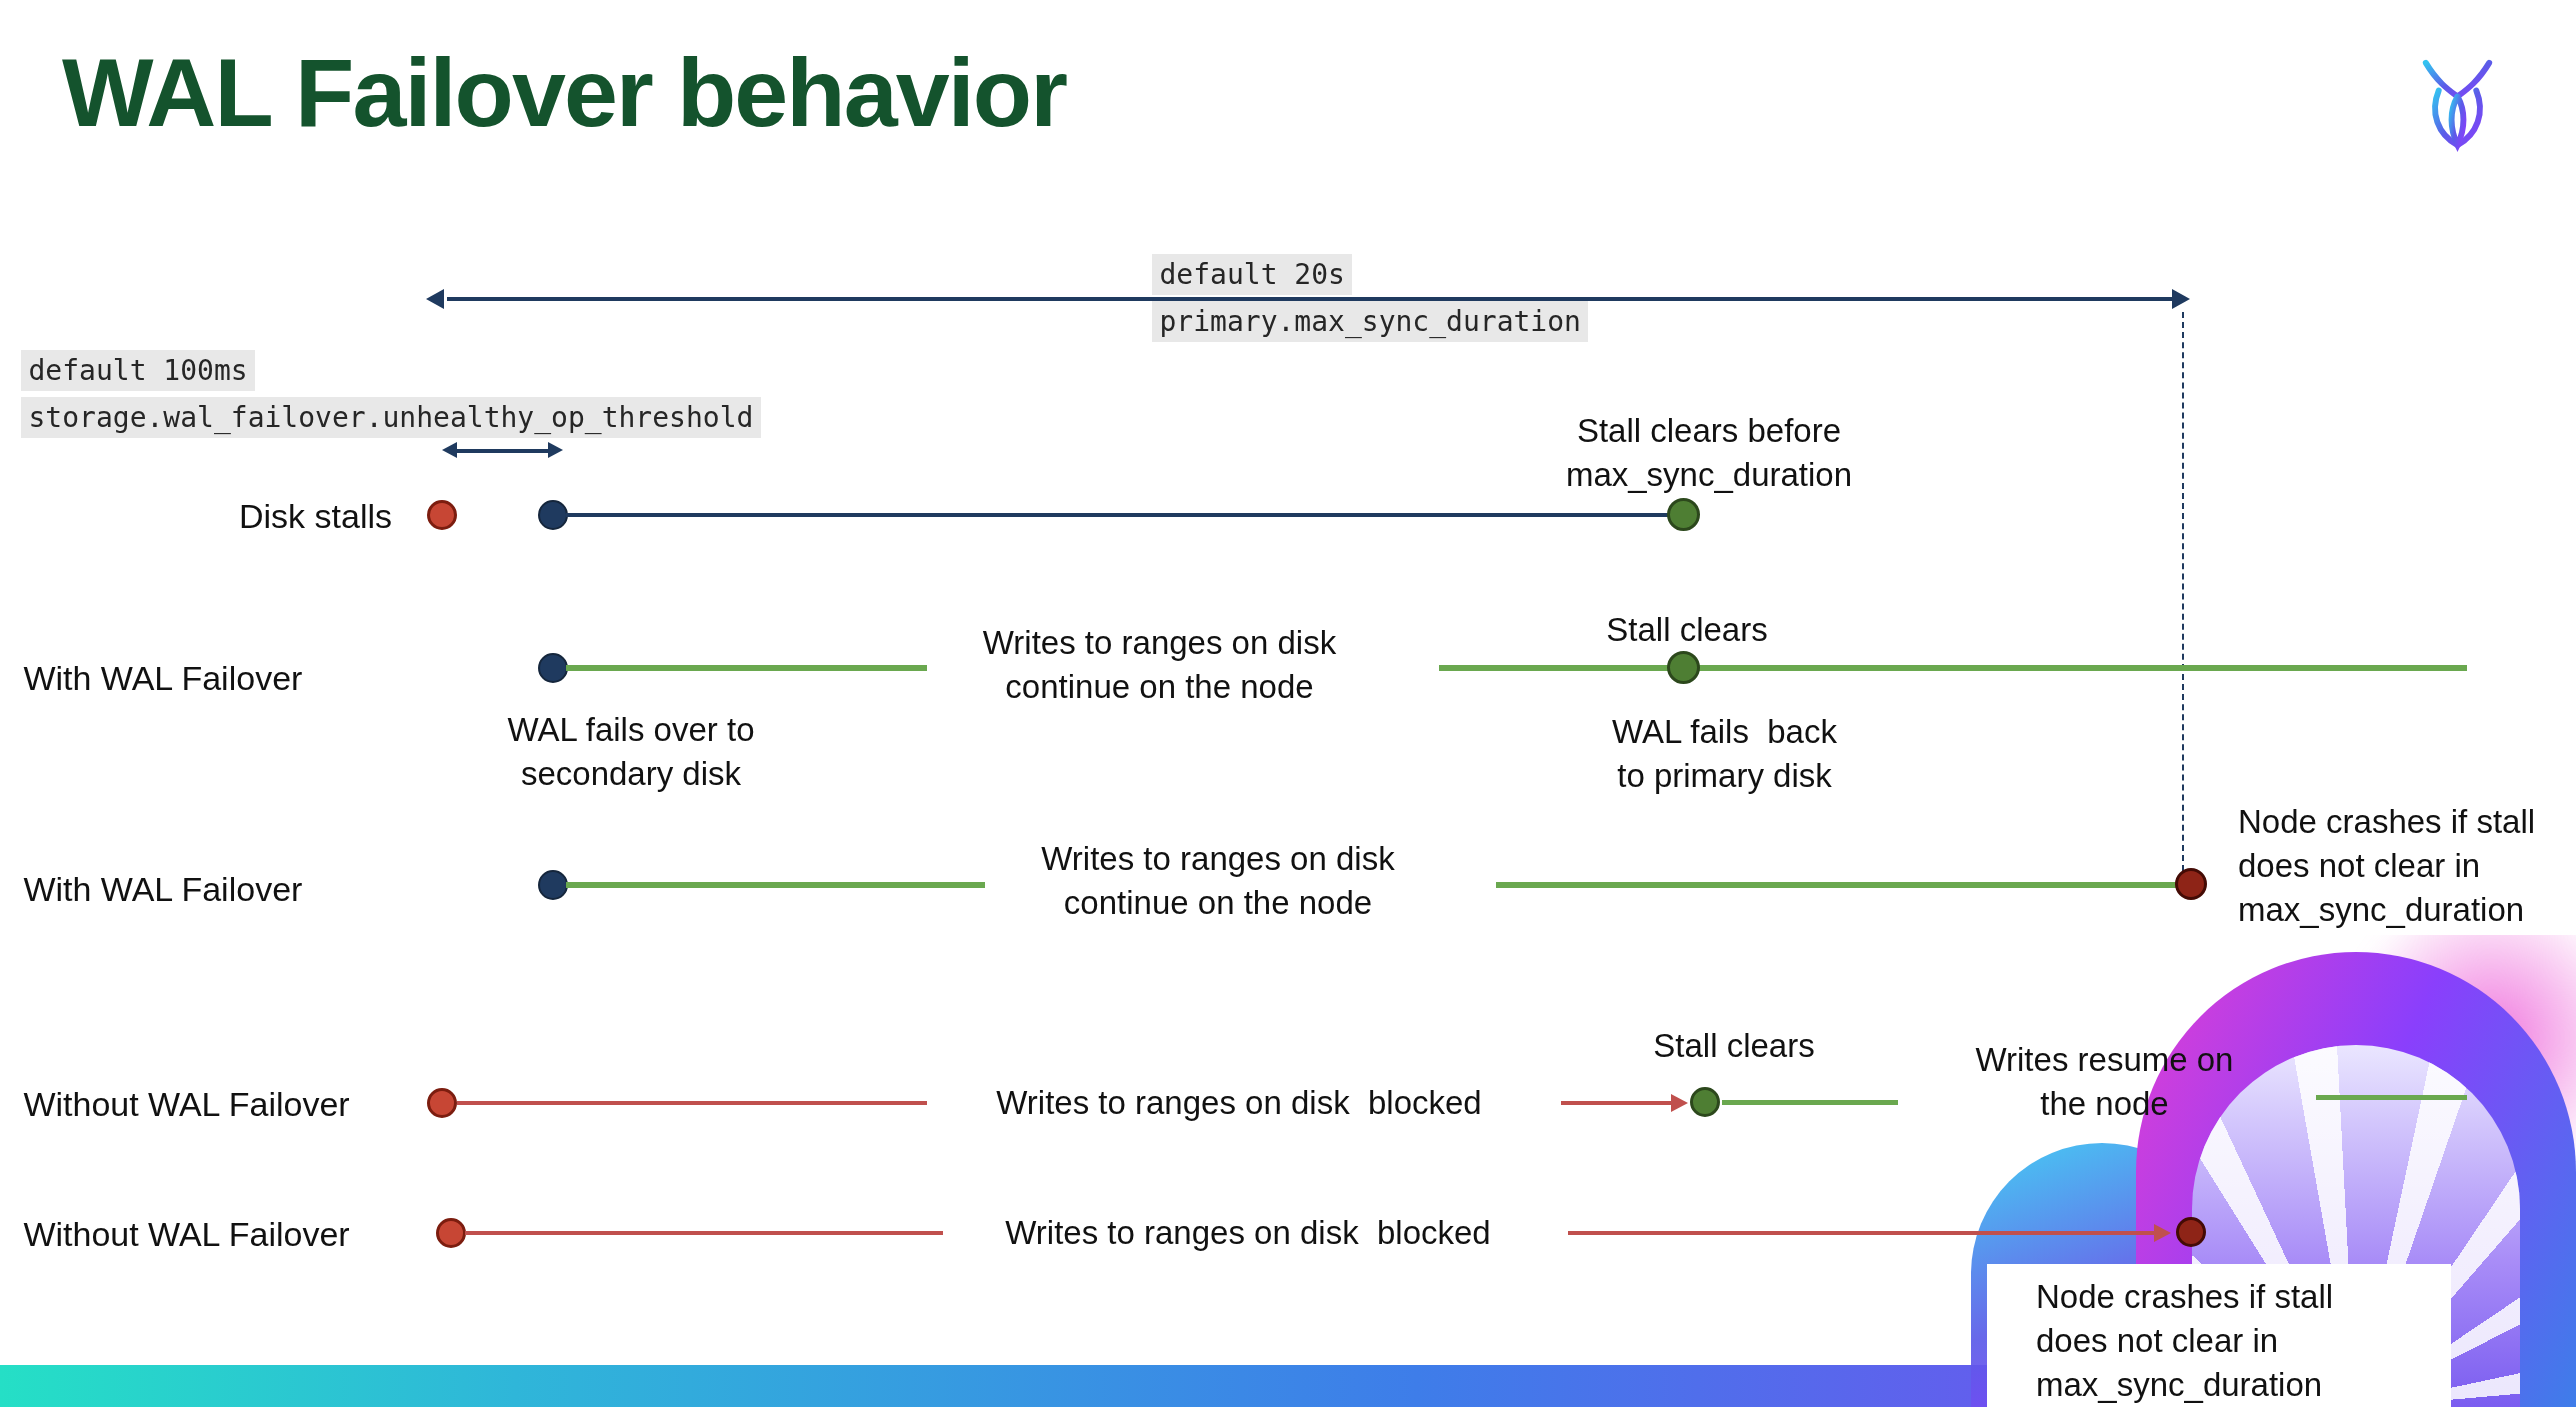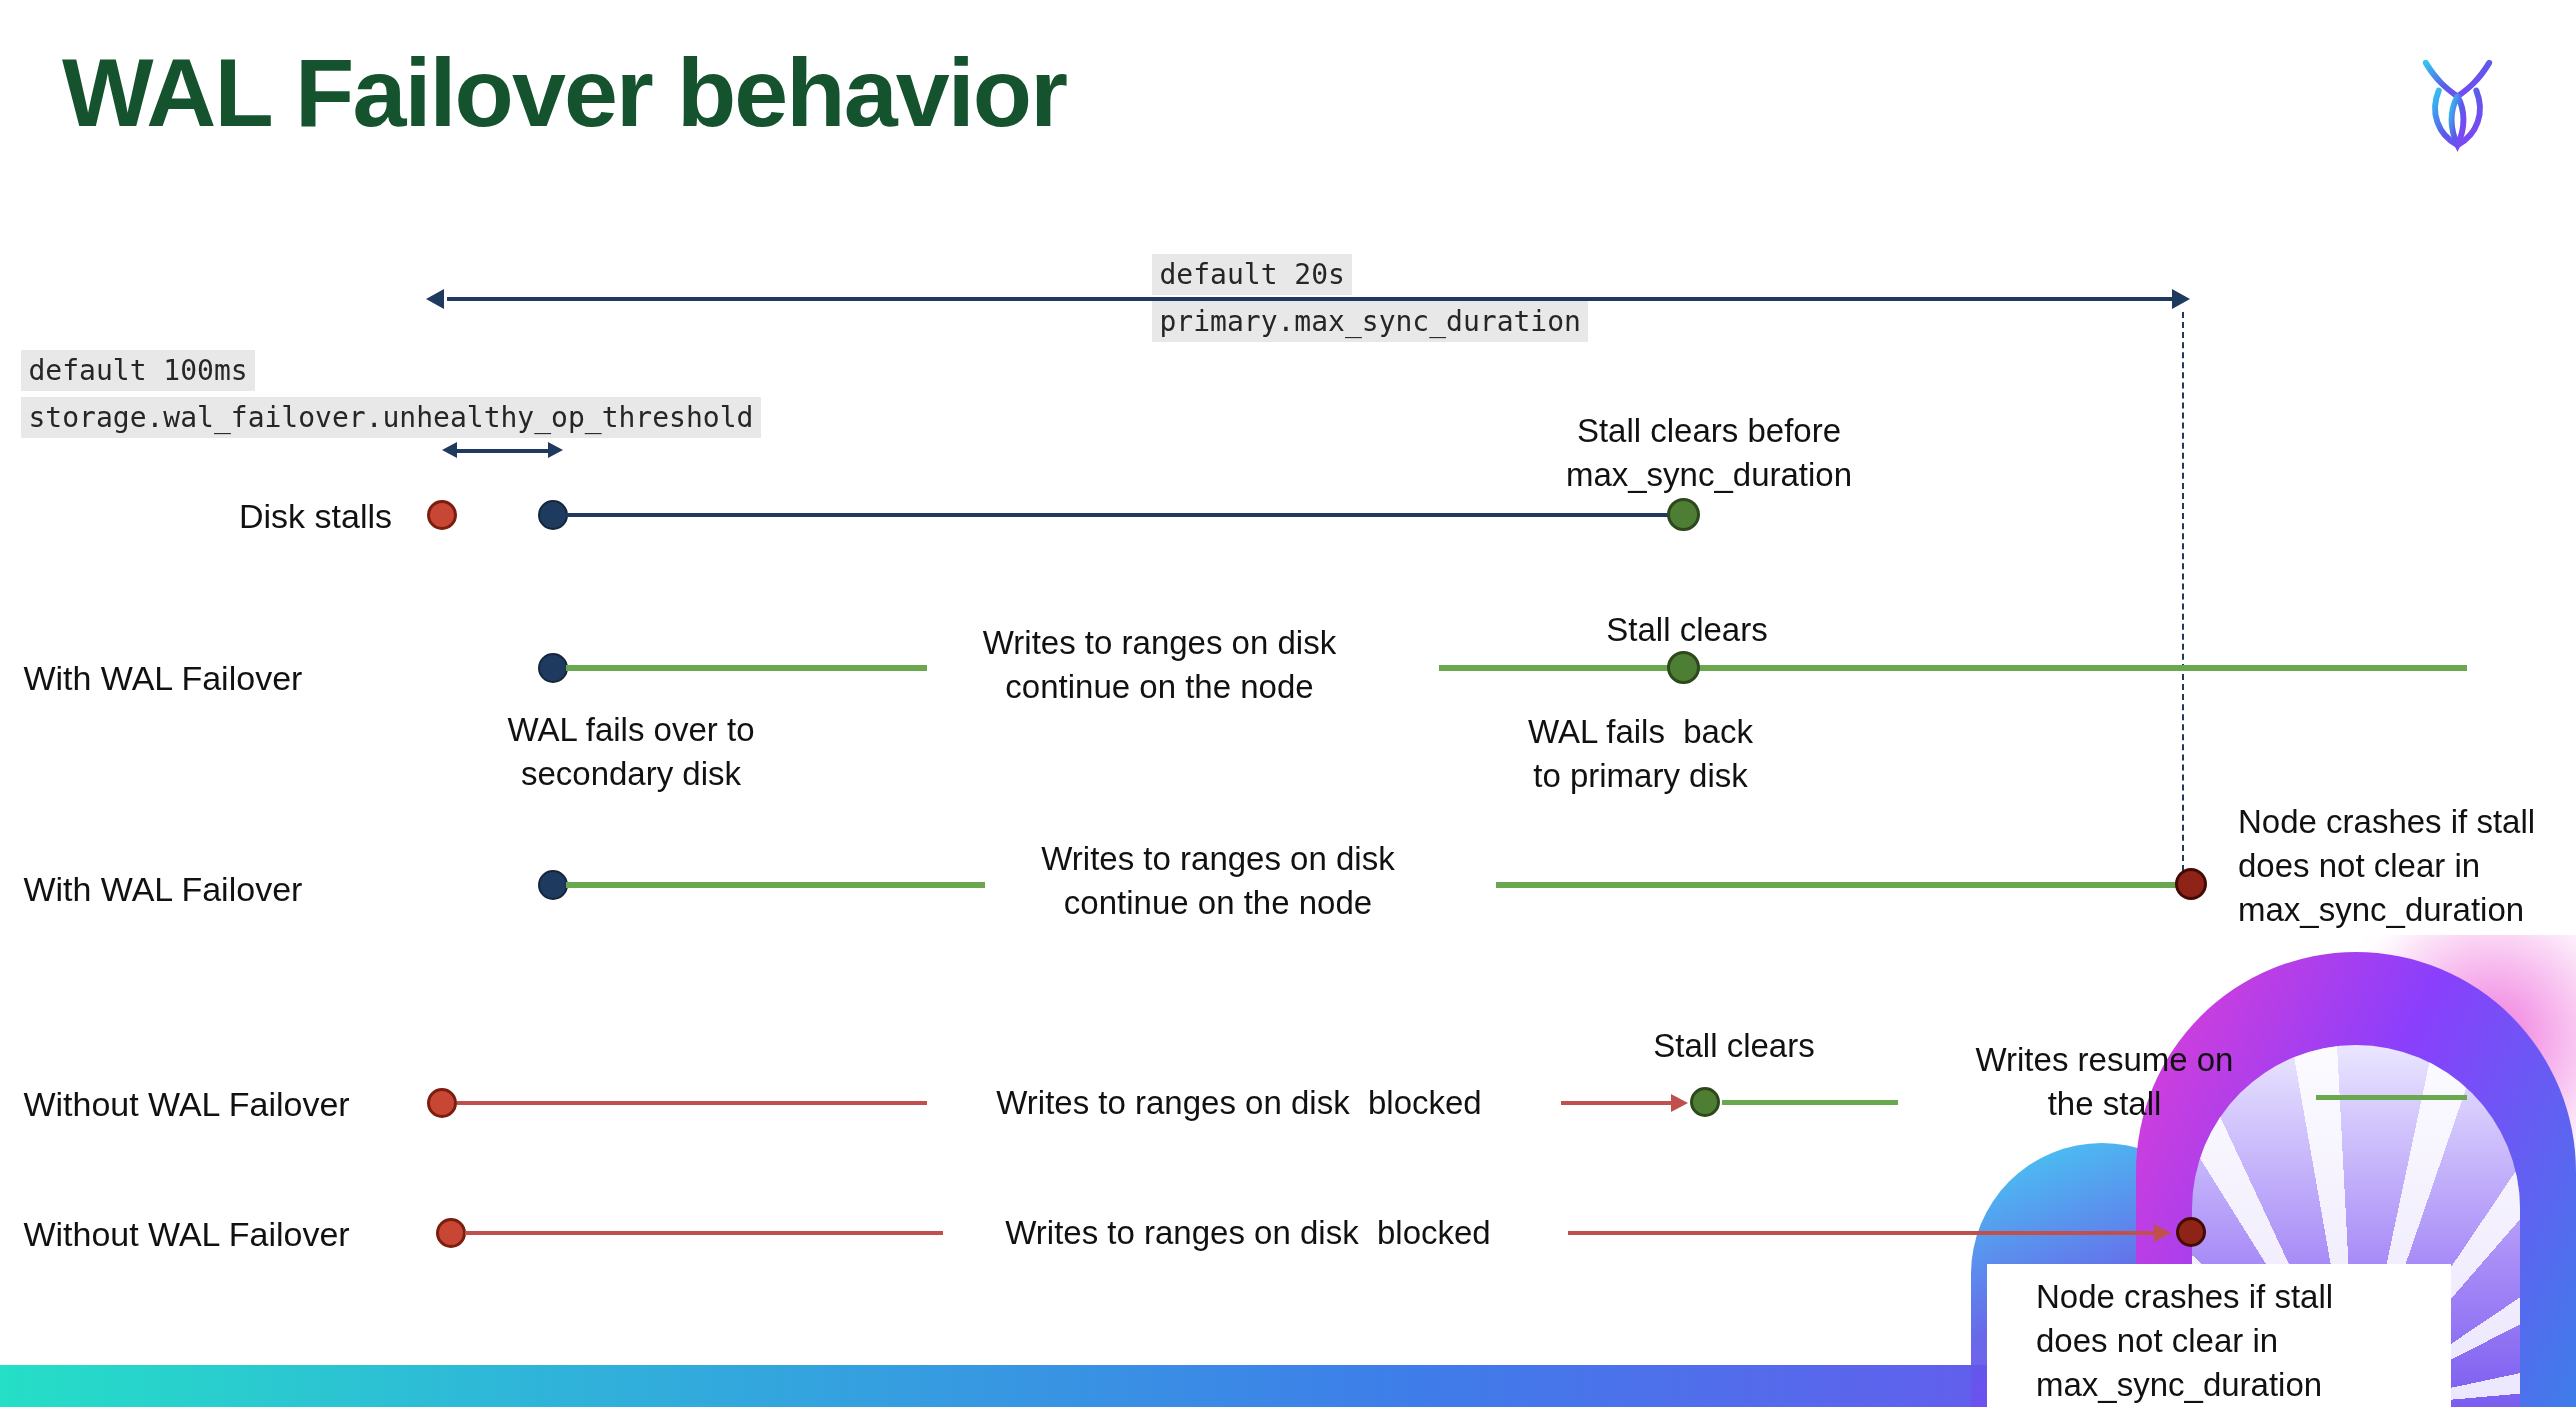--- a/index.html
+++ b/index.html
@@ -131,21 +131,21 @@
 
   <div>
     <div class="row-label" style="left:23.4px;top:656px;">With WAL Failover</div>
     <div class="dot dot-navy" style="left:538px;top:653px;"></div>
     <div class="hline line-green" style="left:566px;top:665px;width:361px;"></div>
     <div class="note center" style="left:935px;top:621px;width:449px;">Writes to ranges on disk
 continue on the node</div>
     <div class="hline line-green" style="left:1439px;top:665px;width:1028px;"></div>
     <div class="dot dot-green" style="left:1667px;top:651px;"></div>
     <div class="note center" style="left:1570px;top:608px;width:234px;">Stall clears</div>
-    <div class="note center" style="left:1477px;top:710px;width:327px;text-align:center;">WAL fails  back
+    <div class="note center" style="left:1561px;top:710px;width:327px;text-align:center;">WAL fails  back
 to primary disk</div>
     <div class="note center" style="left:463px;top:708px;width:336px;">WAL fails over to
 secondary disk</div>
   </div>
 
   <div>
     <div class="row-label" style="left:23.4px;top:867px;">With WAL Failover</div>
     <div class="dot dot-navy" style="left:538px;top:870px;"></div>
     <div class="hline line-green" style="left:566px;top:882px;width:419px;"></div>
     <div class="note center" style="left:989px;top:837px;width:458px;">Writes to ranges on disk
@@ -161,21 +161,21 @@
     <div class="row-label" style="left:23.4px;top:1082px;">Without WAL Failover</div>
     <div class="dot dot-red" style="left:427px;top:1088px;"></div>
     <div class="hline line-red" style="left:457px;top:1101px;width:470px;"></div>
     <div class="note center" style="left:935px;top:1081px;width:608px;">Writes to ranges on disk  blocked</div>
     <div class="hline line-red" style="left:1561px;top:1101px;width:112px;"></div>
     <div class="tri tri-right-red" style="left:1671px;top:1094px;"></div>
     <div class="dot dot-green" style="left:1690px;top:1087px;width:30px;height:30px;"></div>
     <div class="note center" style="left:1617px;top:1024px;width:234px;">Stall clears</div>
     <div class="hline line-green" style="left:1722px;top:1100px;width:176px;height:4.7px;"></div>
     <div class="note center" style="left:1927px;top:1038px;width:355px;">Writes resume on
-the stall</div>
+the node</div>
     <div class="hline line-green" style="left:2316px;top:1095px;width:151px;height:4.7px;"></div>
   </div>
 
   <div>
     <div class="row-label" style="left:23.4px;top:1212px;">Without WAL Failover</div>
     <div class="dot dot-red" style="left:436px;top:1218px;"></div>
     <div class="hline line-red" style="left:465px;top:1231px;width:478px;"></div>
     <div class="note center" style="left:944px;top:1211px;width:608px;">Writes to ranges on disk  blocked</div>
     <div class="hline line-red" style="left:1568px;top:1231px;width:587px;"></div>
     <div class="tri tri-right-red" style="left:2154px;top:1224px;"></div>

